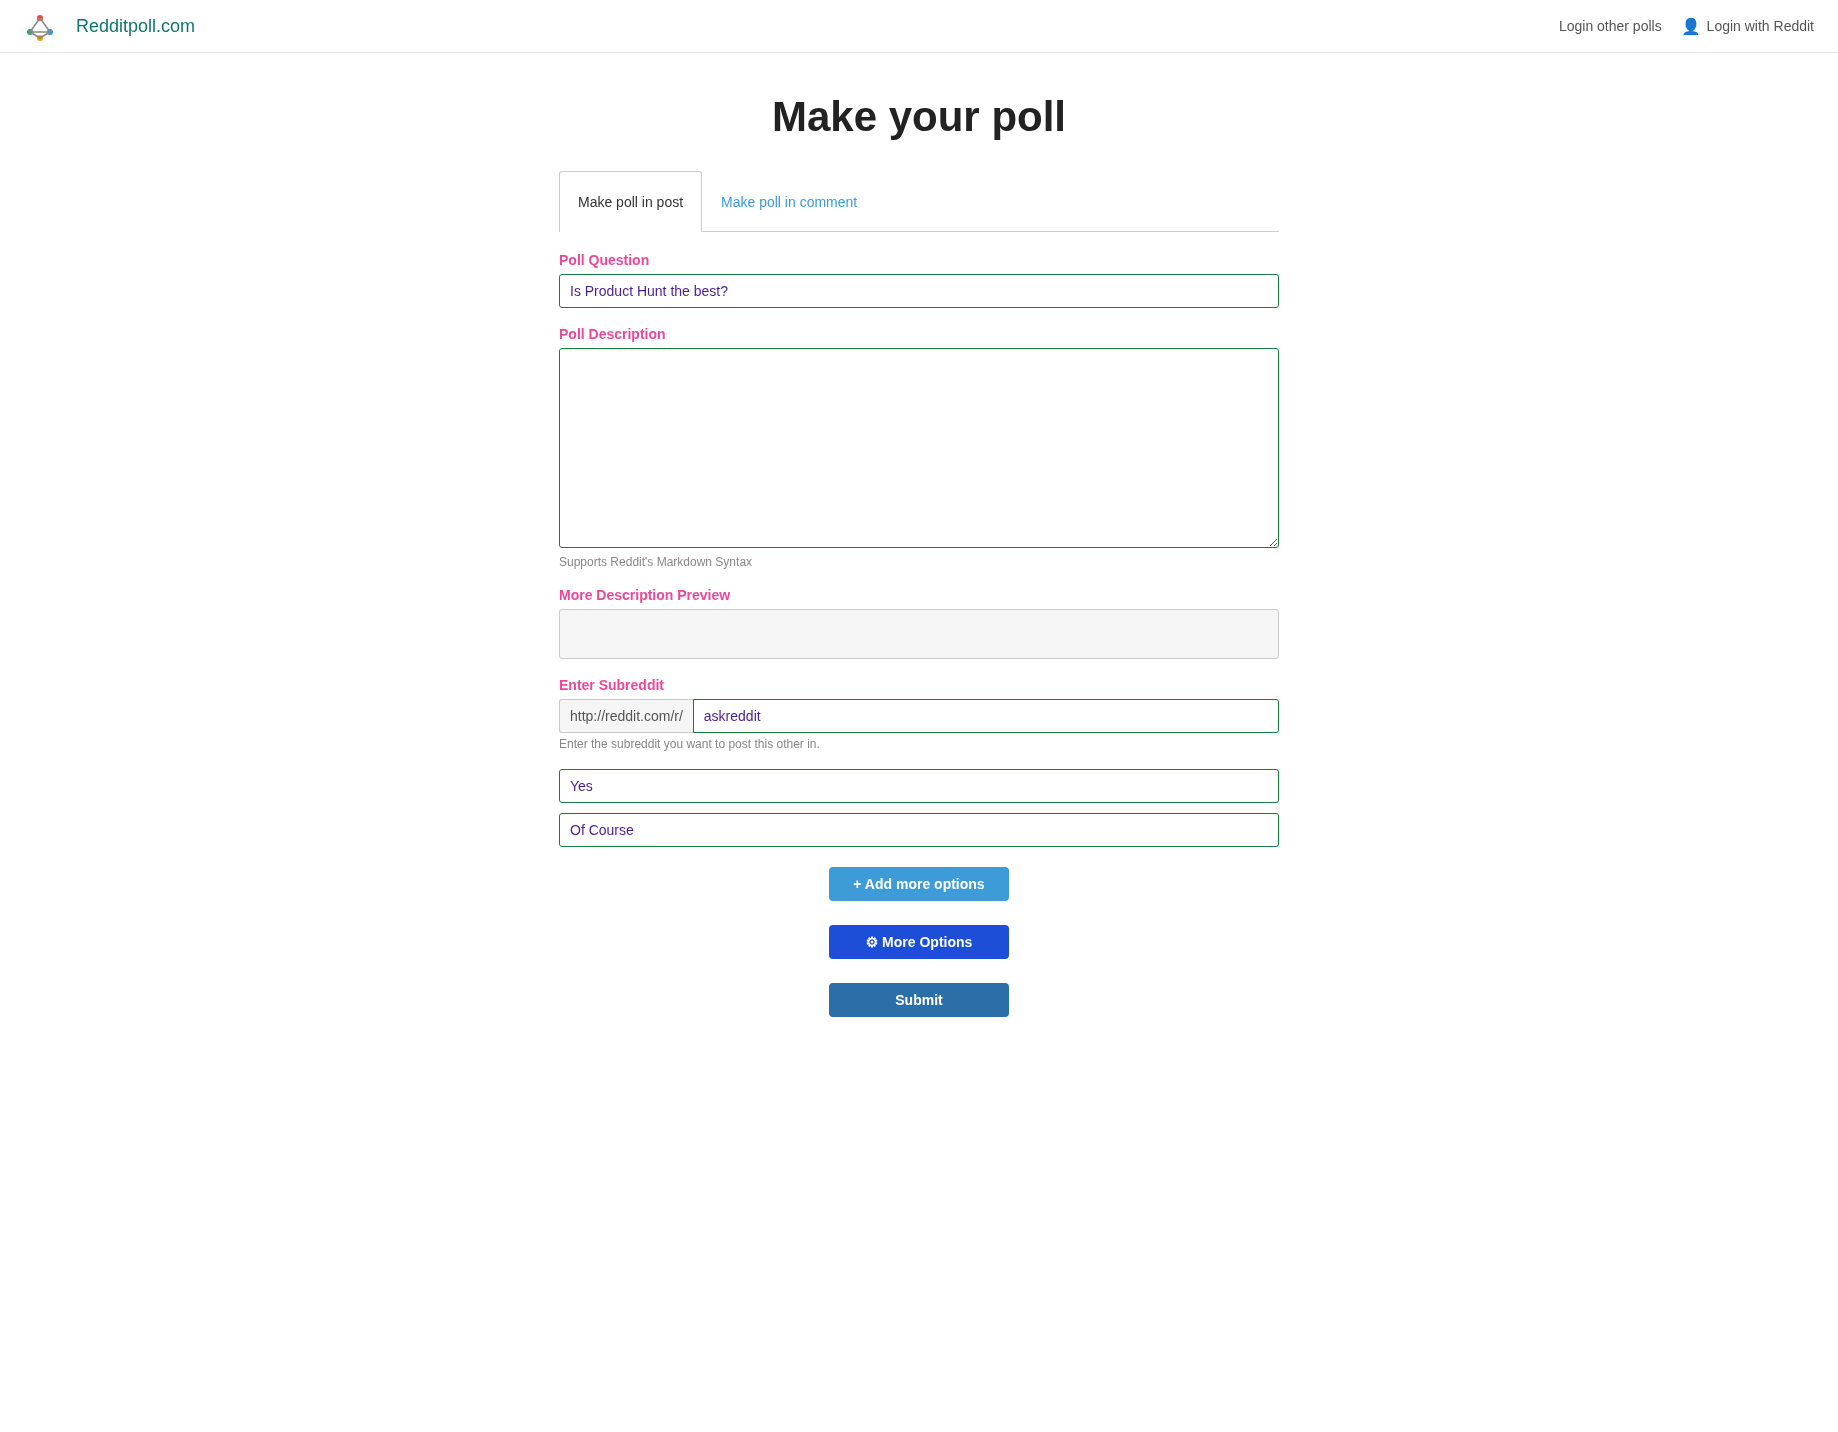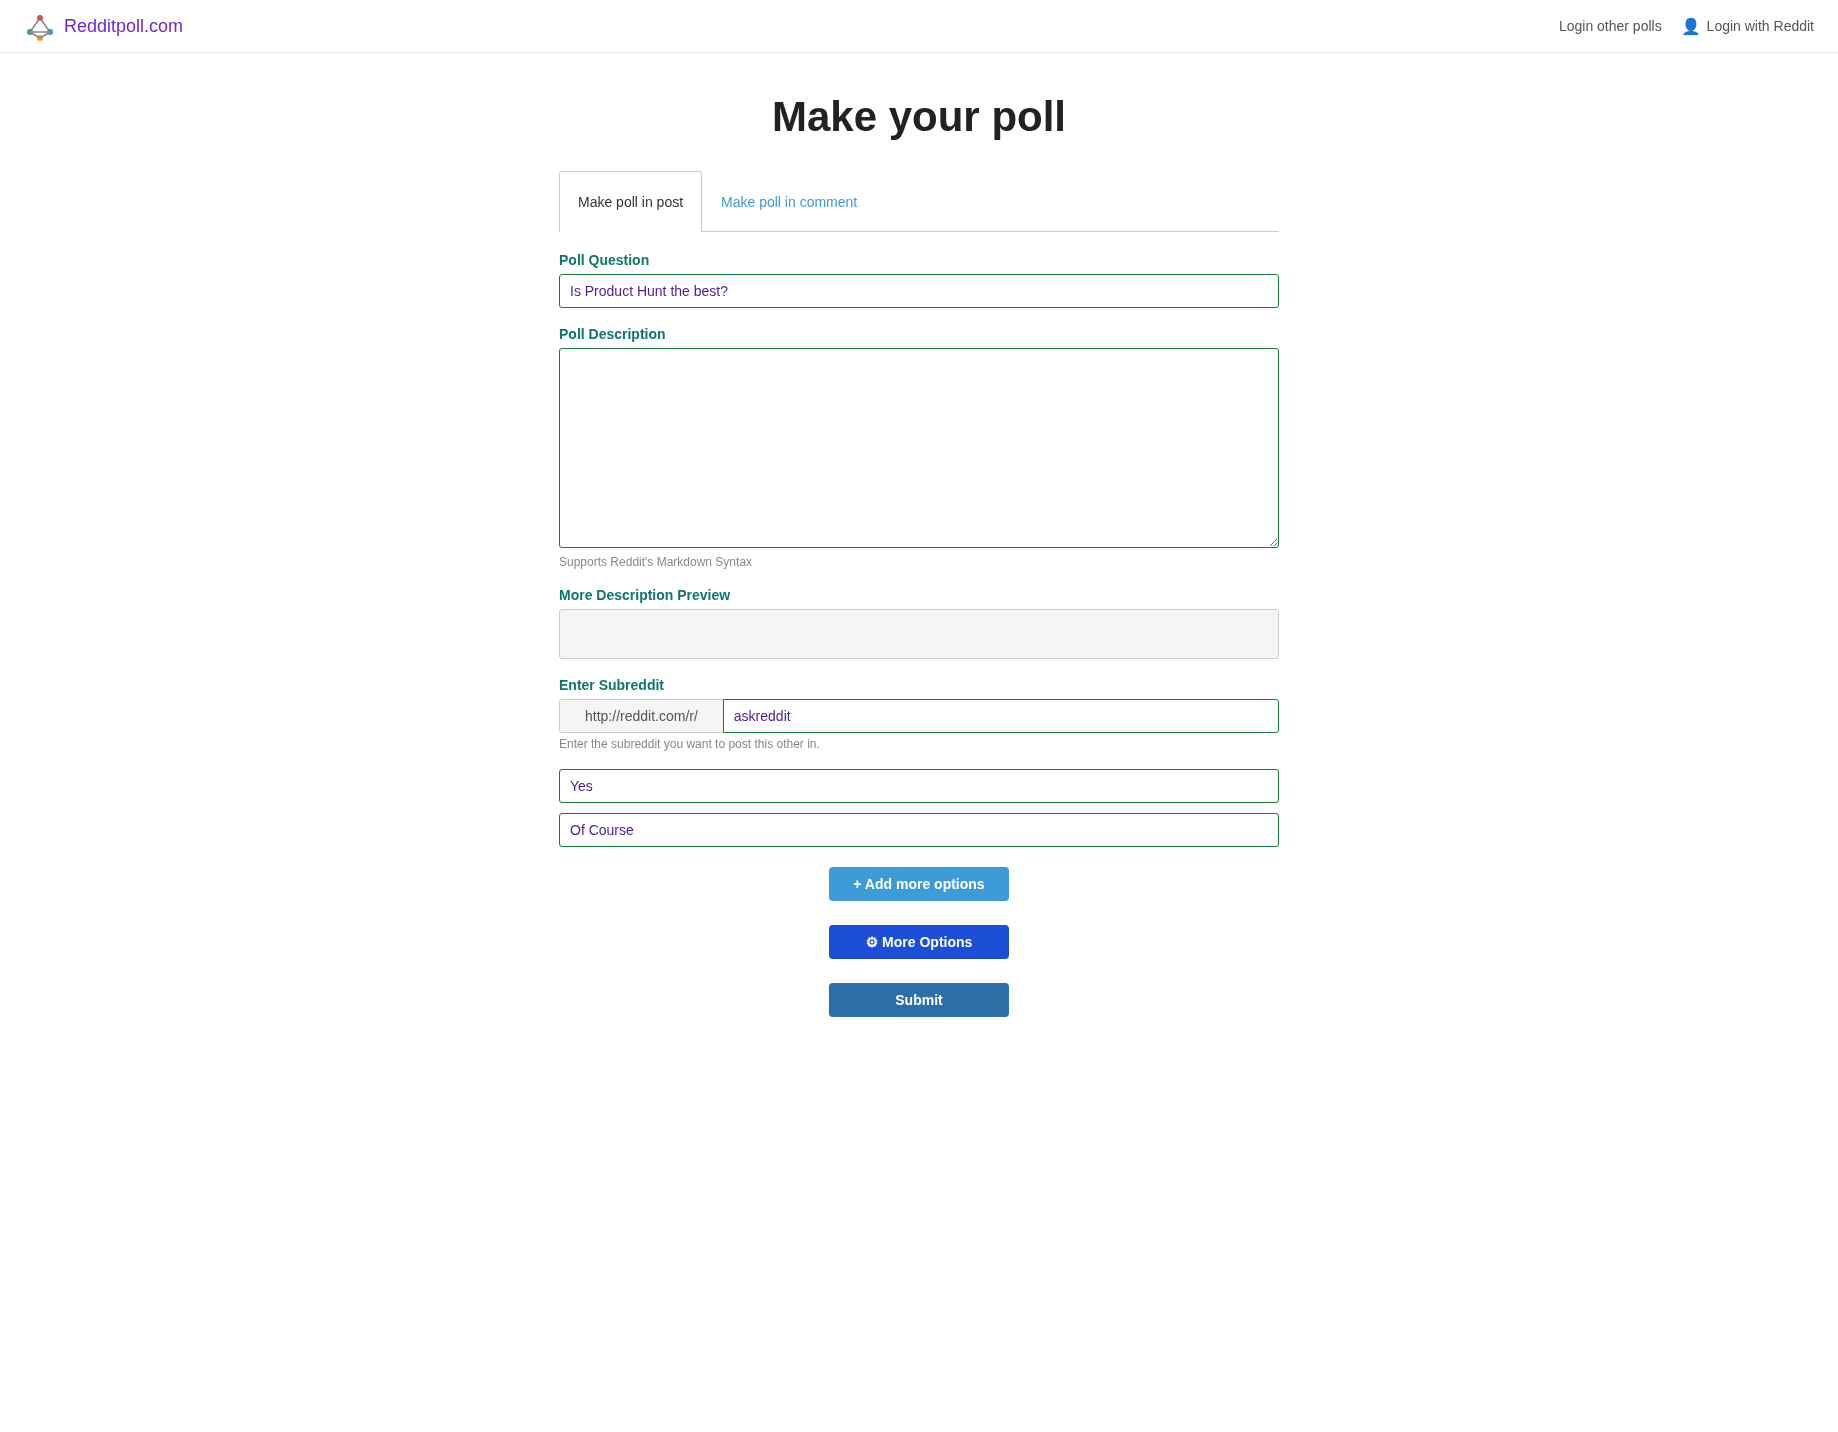--- a/index.html
+++ b/index.html
@@ -21,24 +21,24 @@
       align-items: center;
       justify-content: space-between;
       padding: 10px 24px;
       border-bottom: 1px solid #e5e5e5;
       background: #fff;
     }
 
     .navbar-brand {
       display: flex;
       align-items: center;
-      gap: 8px;
+      gap: 20px;
       font-size: 18px;
       font-weight: 500;
-      color: #6d28d9;
+      color: #0f766e;
       text-decoration: none;
     }
 
     .brand-icon {
       width: 32px;
       height: 32px;
     }
 
     .navbar-right {
       display: flex;
@@ -114,21 +114,21 @@
 
     
     .form-group {
       margin-bottom: 18px;
     }
 
     .form-label {
       display: block;
       font-weight: 600;
       margin-bottom: 6px;
-      color: #0f766e;
+      color: #ec4899;
       font-size: 14px;
     }
 
     .form-control {
       width: 100%;
       padding: 8px 10px;
       border: 1px solid #15803d;
       border-radius: 3px;
       font-size: 14px;
       color: #4c1d95;
@@ -156,21 +156,21 @@
       padding: 8px 10px;
     }
 
     
     .input-group {
       display: flex;
       align-items: stretch;
     }
 
     .input-group-addon {
-      padding: 8px 25px;
+      padding: 8px 10px;
       background: #f5f5f5;
       border: 1px solid #ccc;
       border-right: none;
       border-radius: 3px 0 0 3px;
       font-size: 14px;
       color: #555;
       white-space: nowrap;
     }
 
     .input-group .form-control {

